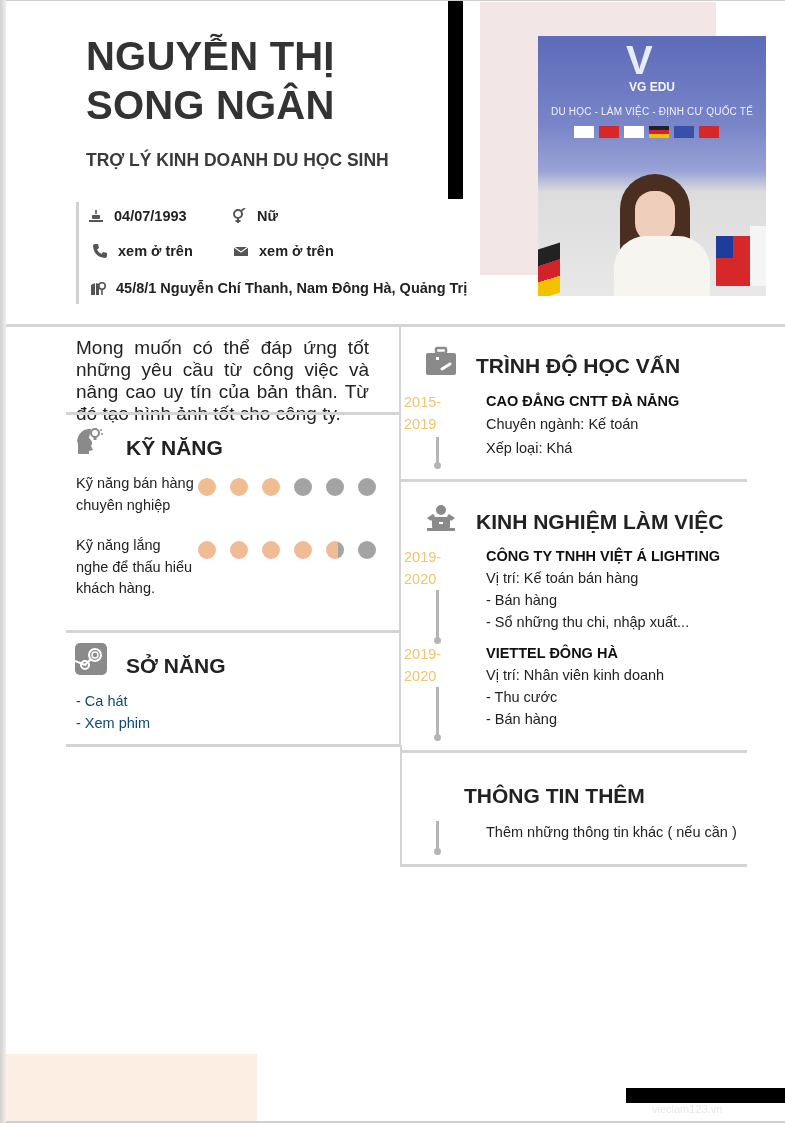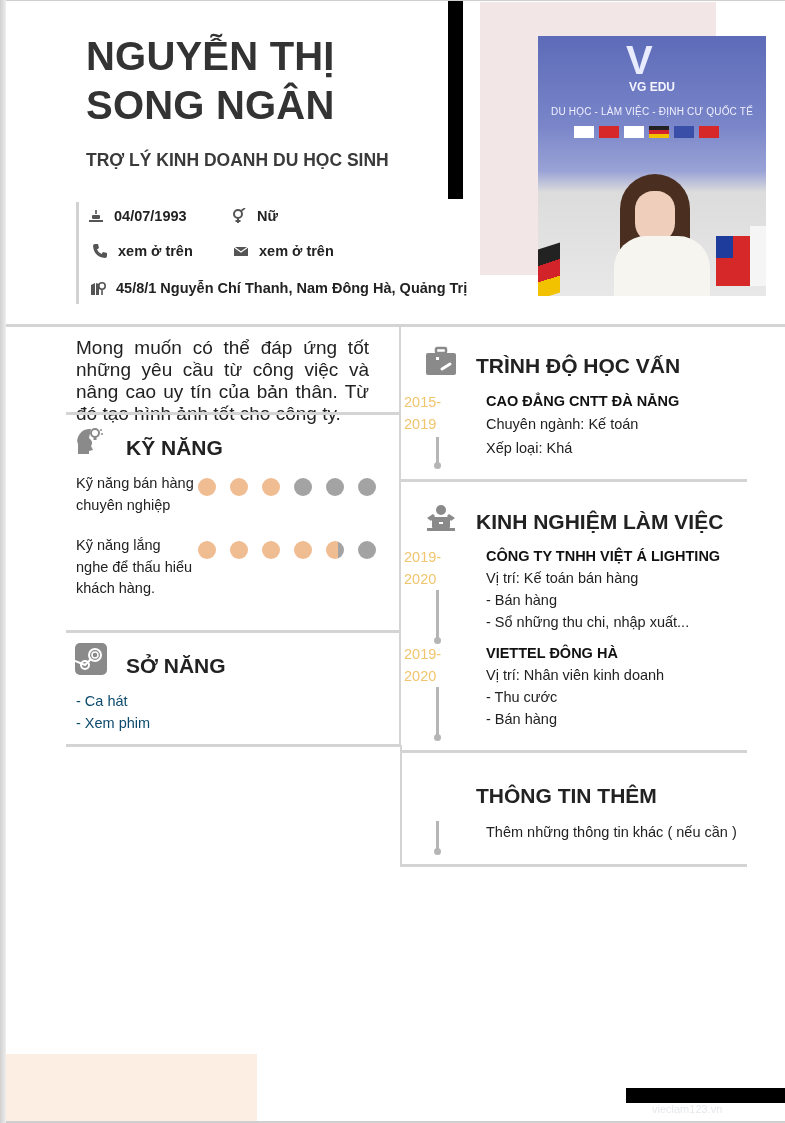--- a/index.html
+++ b/index.html
@@ -248,21 +248,21 @@
 <div class="year" style="top:643px;">2019-</div>
 <div class="year" style="top:665px;">2020</div>
 <div class="tl-line" style="top:687px; height:50px;"></div>
 <div class="tl-dot" style="top:734px;"></div>
 <div class="entry-title" style="top:645px;">VIETTEL ĐÔNG HÀ</div>
 <div class="entry-line" style="top:667px;">Vị trí: Nhân viên kinh doanh</div>
 <div class="entry-line" style="top:689px;">- Thu cước</div>
 <div class="entry-line" style="top:711px;">- Bán hàng</div>
 <div class="hline" style="left:400px; top:750px; width:347px;"></div>
 
-<div class="section-title" style="left:476px; top:784px;text-align:center;">THÔNG TIN THÊM</div>
+<div class="section-title" style="left:464px; top:784px;text-align:center;">THÔNG TIN THÊM</div>
 <div class="tl-line" style="top:821px; height:30px;"></div>
 <div class="tl-dot" style="top:848px;"></div>
 <div class="entry-line" style="top:824px;">Thêm những thông tin khác ( nếu cần )</div>
 <div class="hline" style="left:400px; top:864px; width:347px;"></div>
 
 <div class="bottom-peach"></div>
 <div class="bottom-bar"></div>
 <div class="watermark">vieclam123.vn</div>
 
 </body></html>

